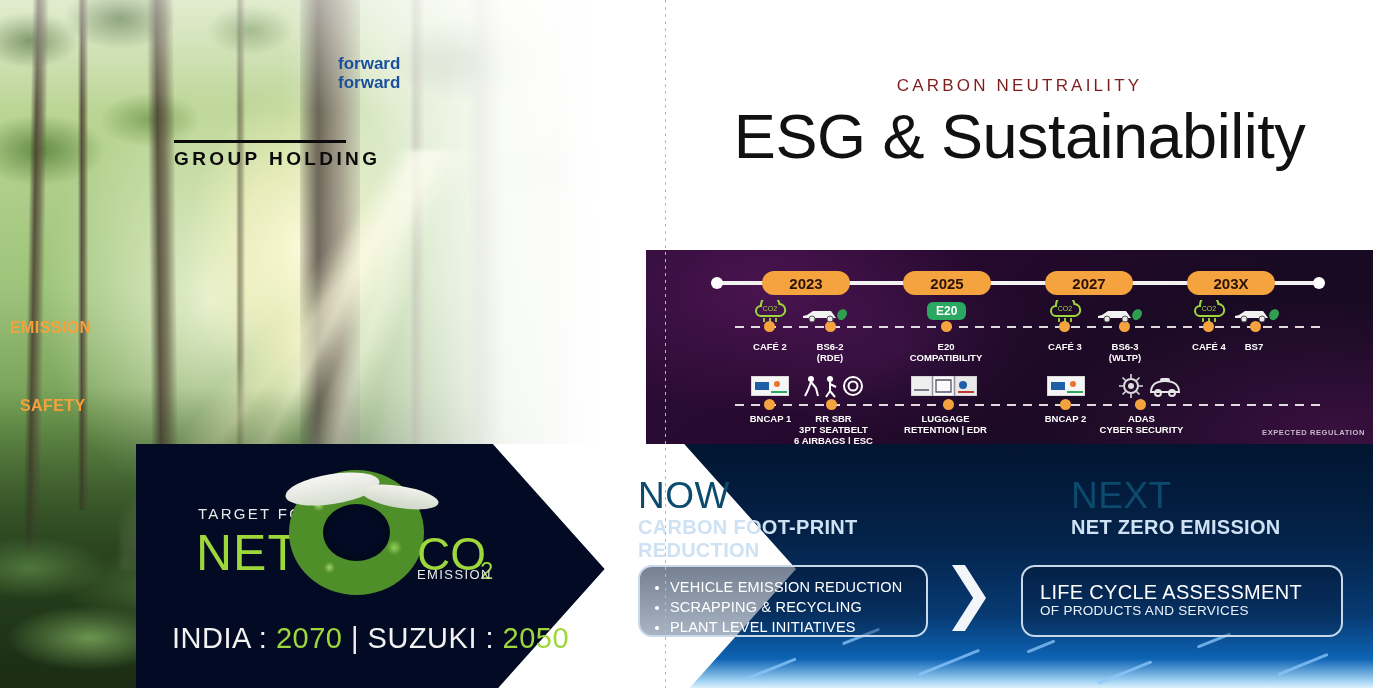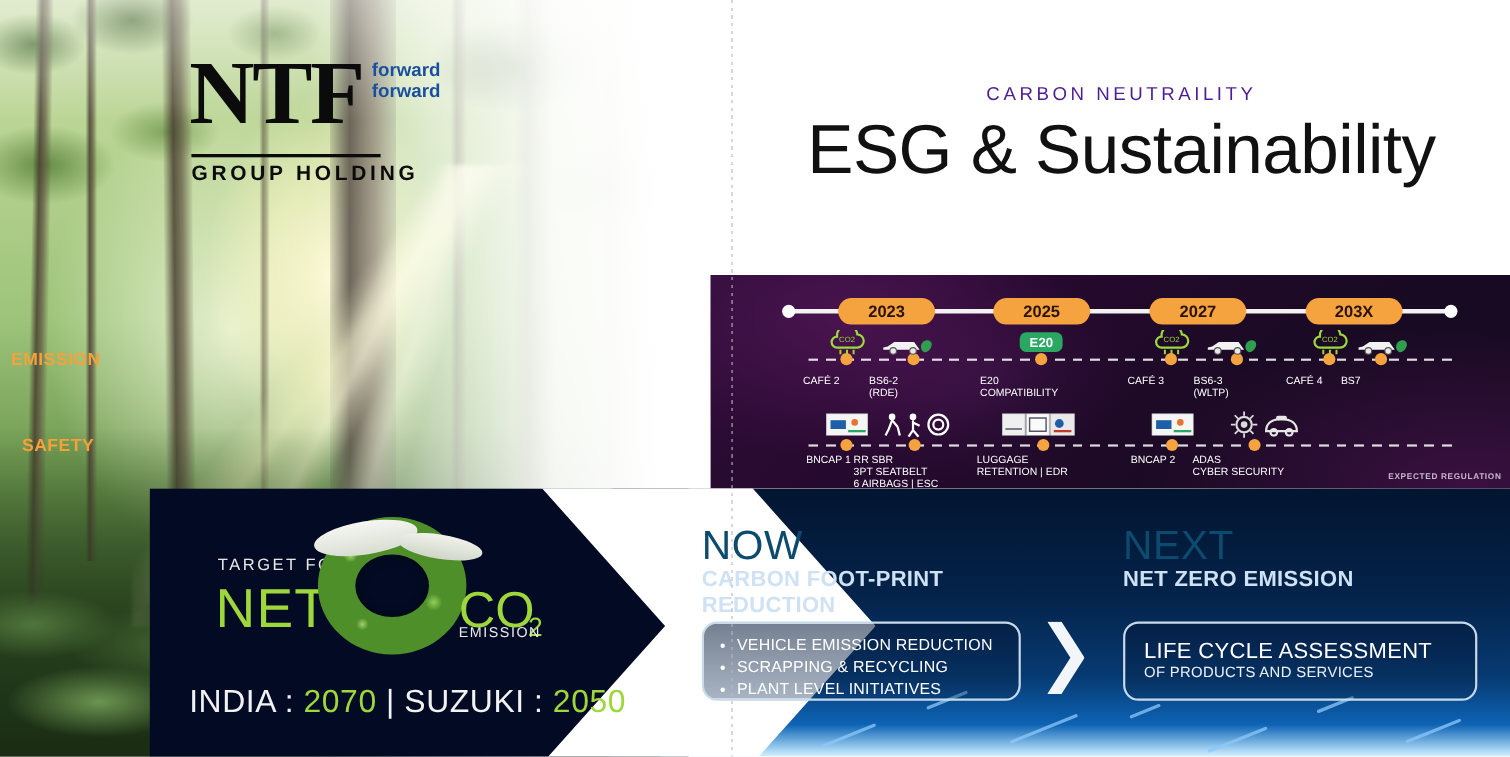--- a/index.html
+++ b/index.html
@@ -53,21 +53,21 @@
   
   .logo{position:absolute;left:172px;top:44px;width:246px;height:112px;}
   .logo .ntf{font-family:"Liberation Serif", serif;font-weight:700;font-size:82px;line-height:82px;
     color:#0b0b0b;letter-spacing:-2px;}
   .logo .tag{position:absolute;left:166px;top:10px;color:#18509f;font-weight:700;font-size:17px;line-height:19px;}
   .logo .rule{position:absolute;left:2px;top:96px;width:172px;height:3px;background:#0b0b0b;}
   .logo .gh{position:absolute;left:2px;top:104px;font-weight:700;font-size:19px;letter-spacing:3.4px;color:#0b0b0b;}
 
   
   .kicker{position:absolute;left:666px;top:76px;width:707px;text-align:center;
-    color:#4c1d95;font-size:17px;letter-spacing:3.2px;font-weight:400;}
+    color:#7f1d1d;font-size:17px;letter-spacing:3.2px;font-weight:400;}
   .headline{position:absolute;left:666px;top:100px;width:707px;text-align:center;
     color:#111;font-size:63px;font-weight:300;letter-spacing:-.5px;}
 
   
   .guide{position:absolute;left:665px;top:0;width:1px;height:688px;
     background:repeating-linear-gradient(180deg,#b9b9b9 0 3px,rgba(0,0,0,0) 3px 7px);z-index:40;}
 
   
   .roadmap{position:absolute;left:646px;top:250px;width:727px;height:194px;overflow:hidden;
     background:
@@ -84,21 +84,21 @@
   .tl-line{position:absolute;left:715px;top:281px;width:605px;height:4px;background:#f2f2f2;border-radius:2px;}
   .tl-dot{position:absolute;top:277px;width:12px;height:12px;border-radius:50%;background:#fff;}
   .pill{position:absolute;top:271px;height:24px;border-radius:12px;background:#f5a33f;
     color:#2a1208;font-weight:700;font-size:15px;display:flex;align-items:center;justify-content:center;}
 
   .dashrow{position:absolute;height:2px;left:735px;width:590px;
     background:repeating-linear-gradient(90deg,#ffffff 0 9px, rgba(0,0,0,0) 9px 16px);opacity:.85;}
   .dashrow.em{top:326px;}
   .dashrow.sf{top:404px;}
   .node{position:absolute;width:11px;height:11px;border-radius:50%;background:#f5a33f;}
-  .cap{position:absolute;color:#fff;font-size:9.5px;line-height:11px;font-weight:400;}
+  .cap{position:absolute;color:#fff;font-size:9.5px;line-height:11px;text-align:center;font-weight:700;}
   .ico{position:absolute;}
   .e20badge{position:absolute;background:#2aa862;border-radius:6px;color:#fff;font-size:12px;
     font-weight:700;padding:2px 9px;}
   .expreg{position:absolute;right:8px;bottom:5px;color:#c8b8cc;font-size:7.5px;letter-spacing:.6px;font-weight:700;}
 
   
   .bottom{position:absolute;left:136px;top:444px;width:1237px;height:244px;overflow:hidden;}
   .bot-left{position:absolute;left:0;top:0;width:490px;height:244px;background:#020b23;}
   .bot-right2{position:absolute;left:420px;top:0;width:817px;height:244px;
     background:linear-gradient(180deg,#021530 0%, #04234a 40%, #073a72 70%, #0d63b4 88%, #9fd0f2 97%, #dcf0fc 100%);}
@@ -127,21 +127,21 @@
     background:linear-gradient(180deg,#f2f2ec,#cfd6c8);transform:rotate(9deg);}
   .co2{position:absolute;left:417px;top:527px;color:#9ed73c;font-size:46px;font-weight:400;}
   .co2sub{position:absolute;left:480px;top:557px;color:#9ed73c;font-size:24px;}
   .emword{position:absolute;left:417px;top:567px;color:#e9e9e9;font-size:13px;letter-spacing:1.4px;}
   .targets{position:absolute;left:172px;top:622px;font-size:29px;color:#f2f2f2;letter-spacing:.5px;white-space:nowrap;}
   .targets b{color:#9ed73c;font-weight:400;}
 
   .nowblk{position:absolute;left:638px;top:476px;}
   .bigw{color:#0c4a6e;font-size:37px;font-weight:400;line-height:40px;letter-spacing:.5px;}
   .subw{color:#cfe2f4;font-size:20px;line-height:23px;letter-spacing:.3px;font-weight:bold;}
-  .nextblk{position:absolute;left:1021px;top:476px;}
+  .nextblk{position:absolute;left:1071px;top:476px;}
   .card{position:absolute;border:2px solid #c8d9ea;border-radius:14px;
     background:linear-gradient(180deg, rgba(4,24,56,.55), rgba(6,40,82,.35));}
   .card1{left:638px;top:565px;width:286px;height:68px;}
   .card2{left:1021px;top:565px;width:318px;height:68px;}
   .bullets{position:absolute;left:652px;top:575px;color:#fff;font-size:14.5px;line-height:20px;letter-spacing:.2px;}
   .bullets li{margin:0;}
   .bullets ul{margin:2px;padding-left:16px;}
   .lca1{position:absolute;left:1040px;top:581px;color:#fff;font-size:20px;letter-spacing:.3px;}
   .lca2{position:absolute;left:1040px;top:603px;color:#eaf2fa;font-size:13.5px;letter-spacing:.3px;}
   .chev2{position:absolute;left:952px;top:565px;width:34px;height:66px;background:#f2f6fb;
@@ -163,21 +163,20 @@
     <div class="trunk t5"></div>
     <div class="trunk t6"></div>
     <div class="trunk t8"></div>
     <div class="rays"></div>
     <div class="floor"></div>
     <div class="fadeTop"></div>
     <div class="fadeR"></div>
   </div>
 
   <div class="logo">
-    <div class="ntf">NTF</div>
     <div class="tag">
       <div>forward</div>
       <div>forward</div>
     </div>
     <div class="rule"></div>
     <div class="gh">GROUP HOLDING</div>
   </div>
 
   <div class="kicker">CARBON NEUTRAILITY</div>
   <div class="headline">ESG &amp; Sustainability</div>

